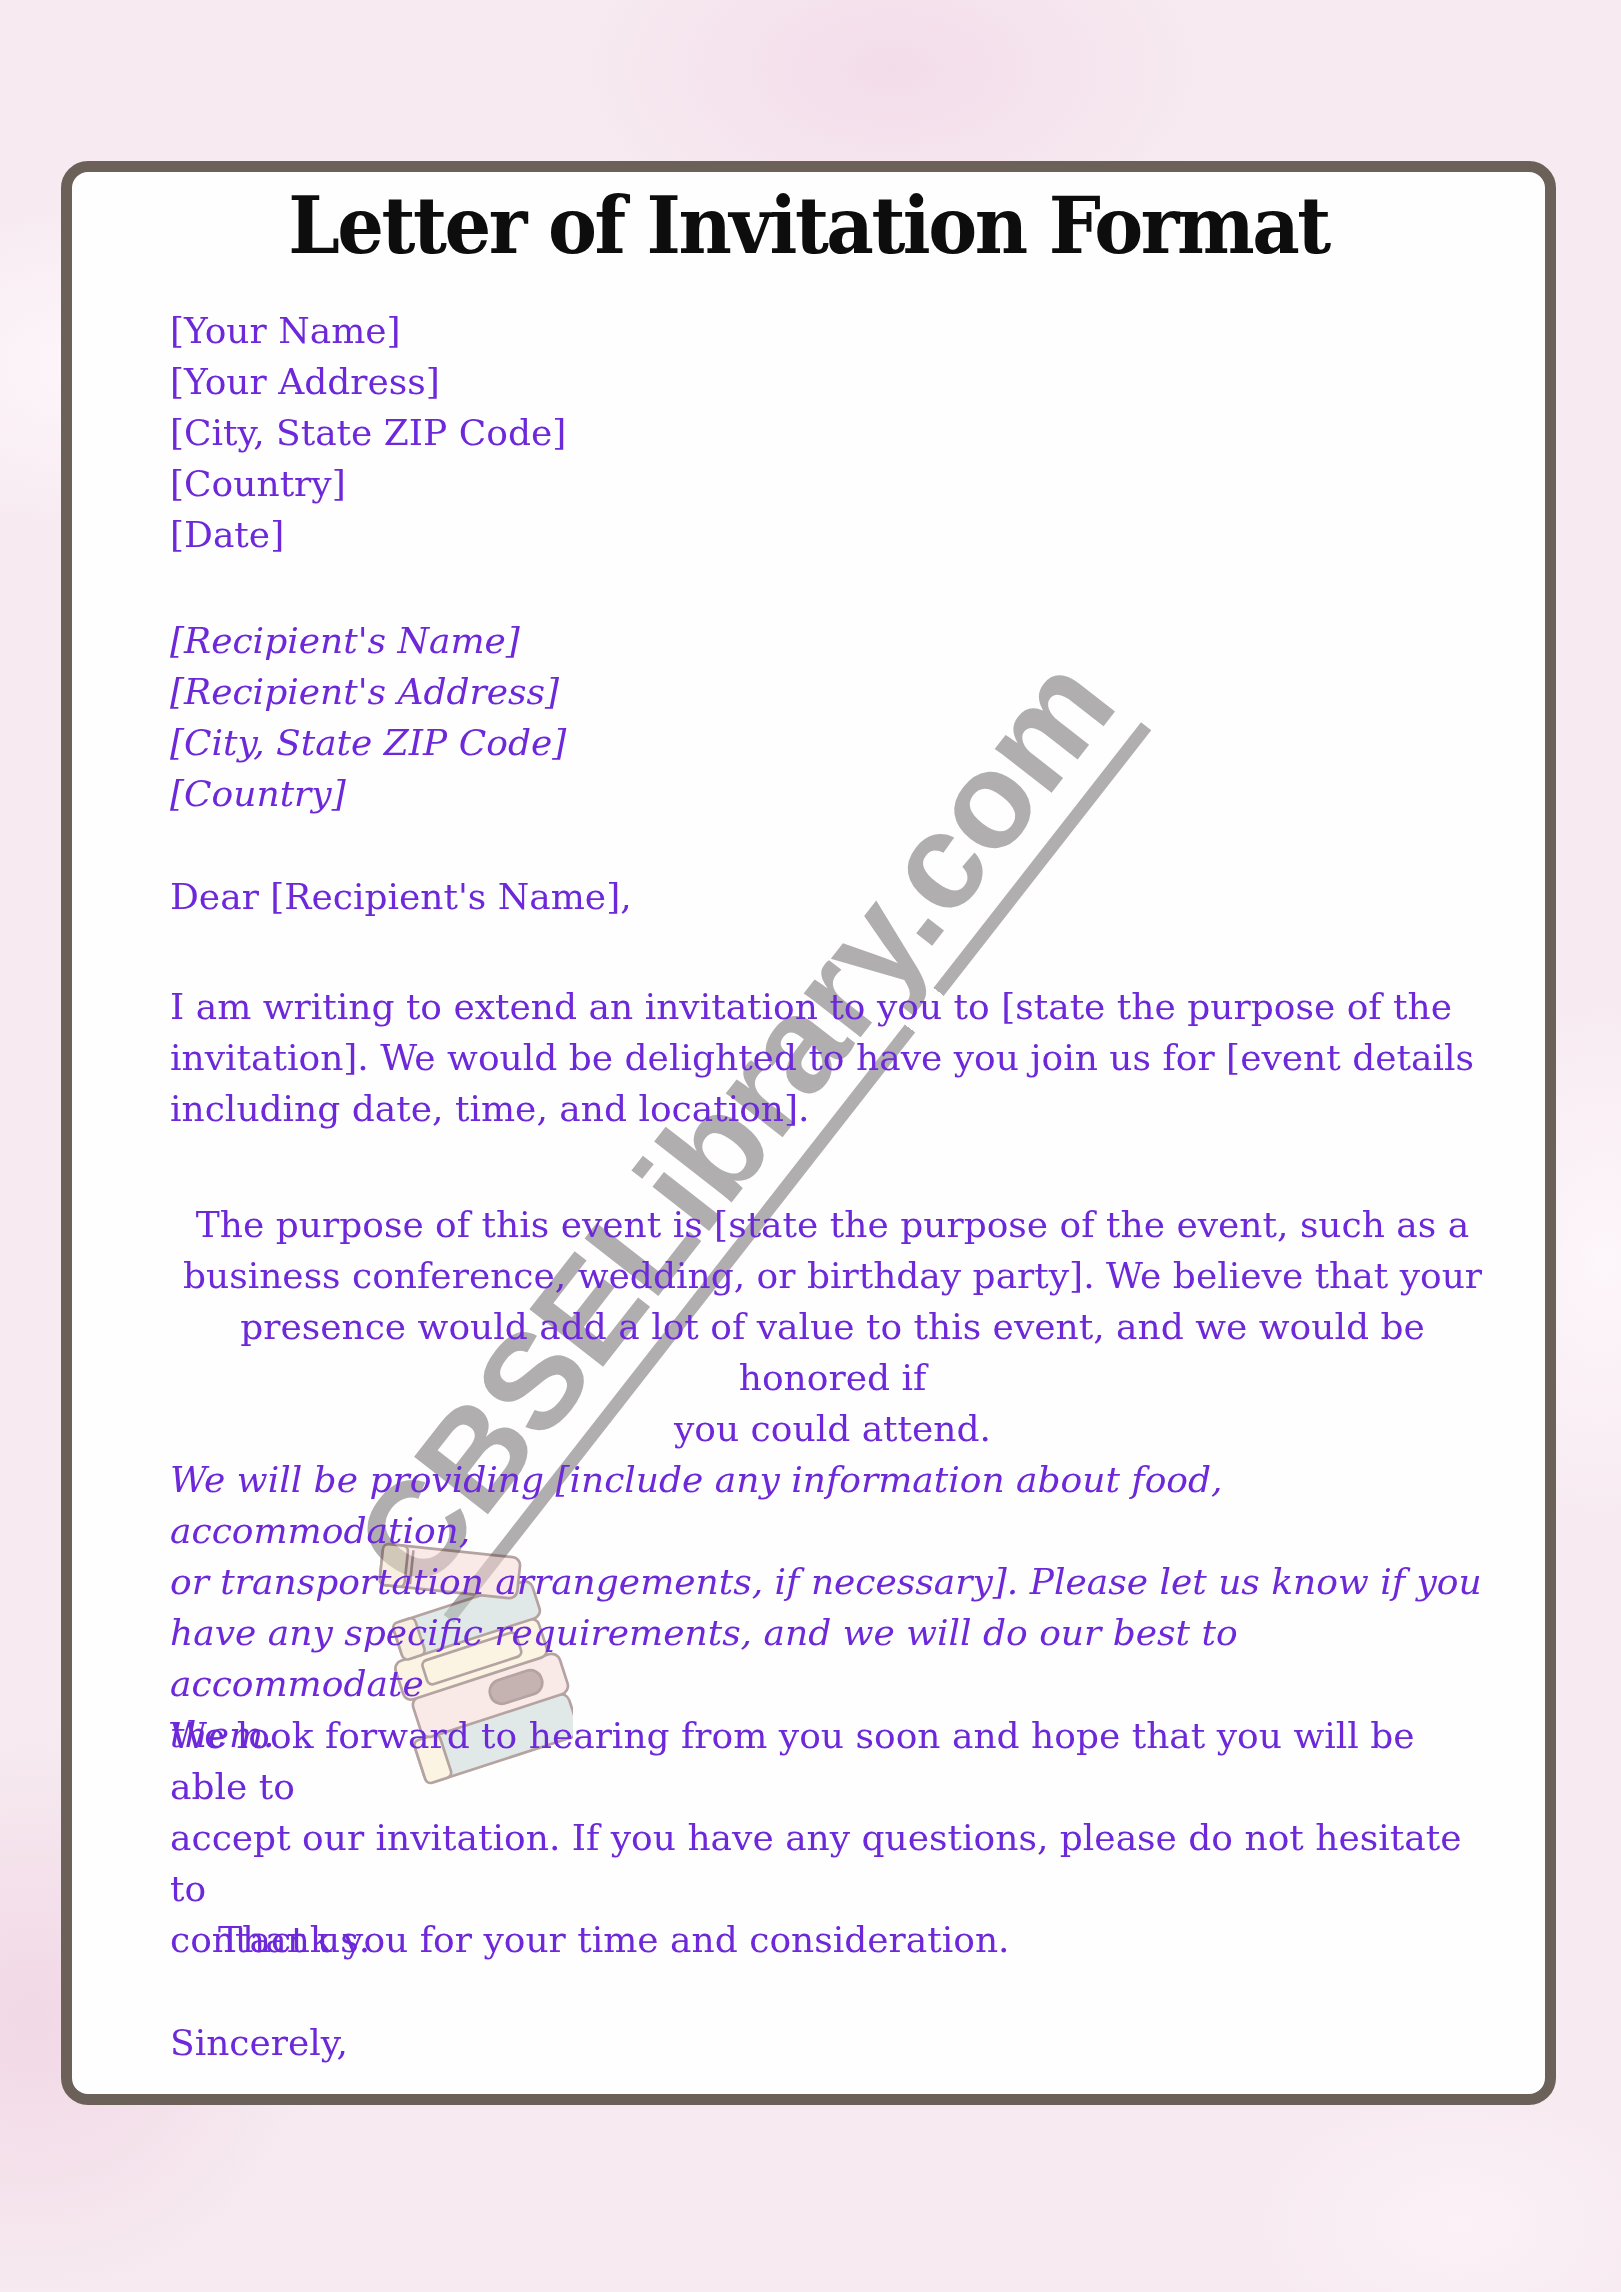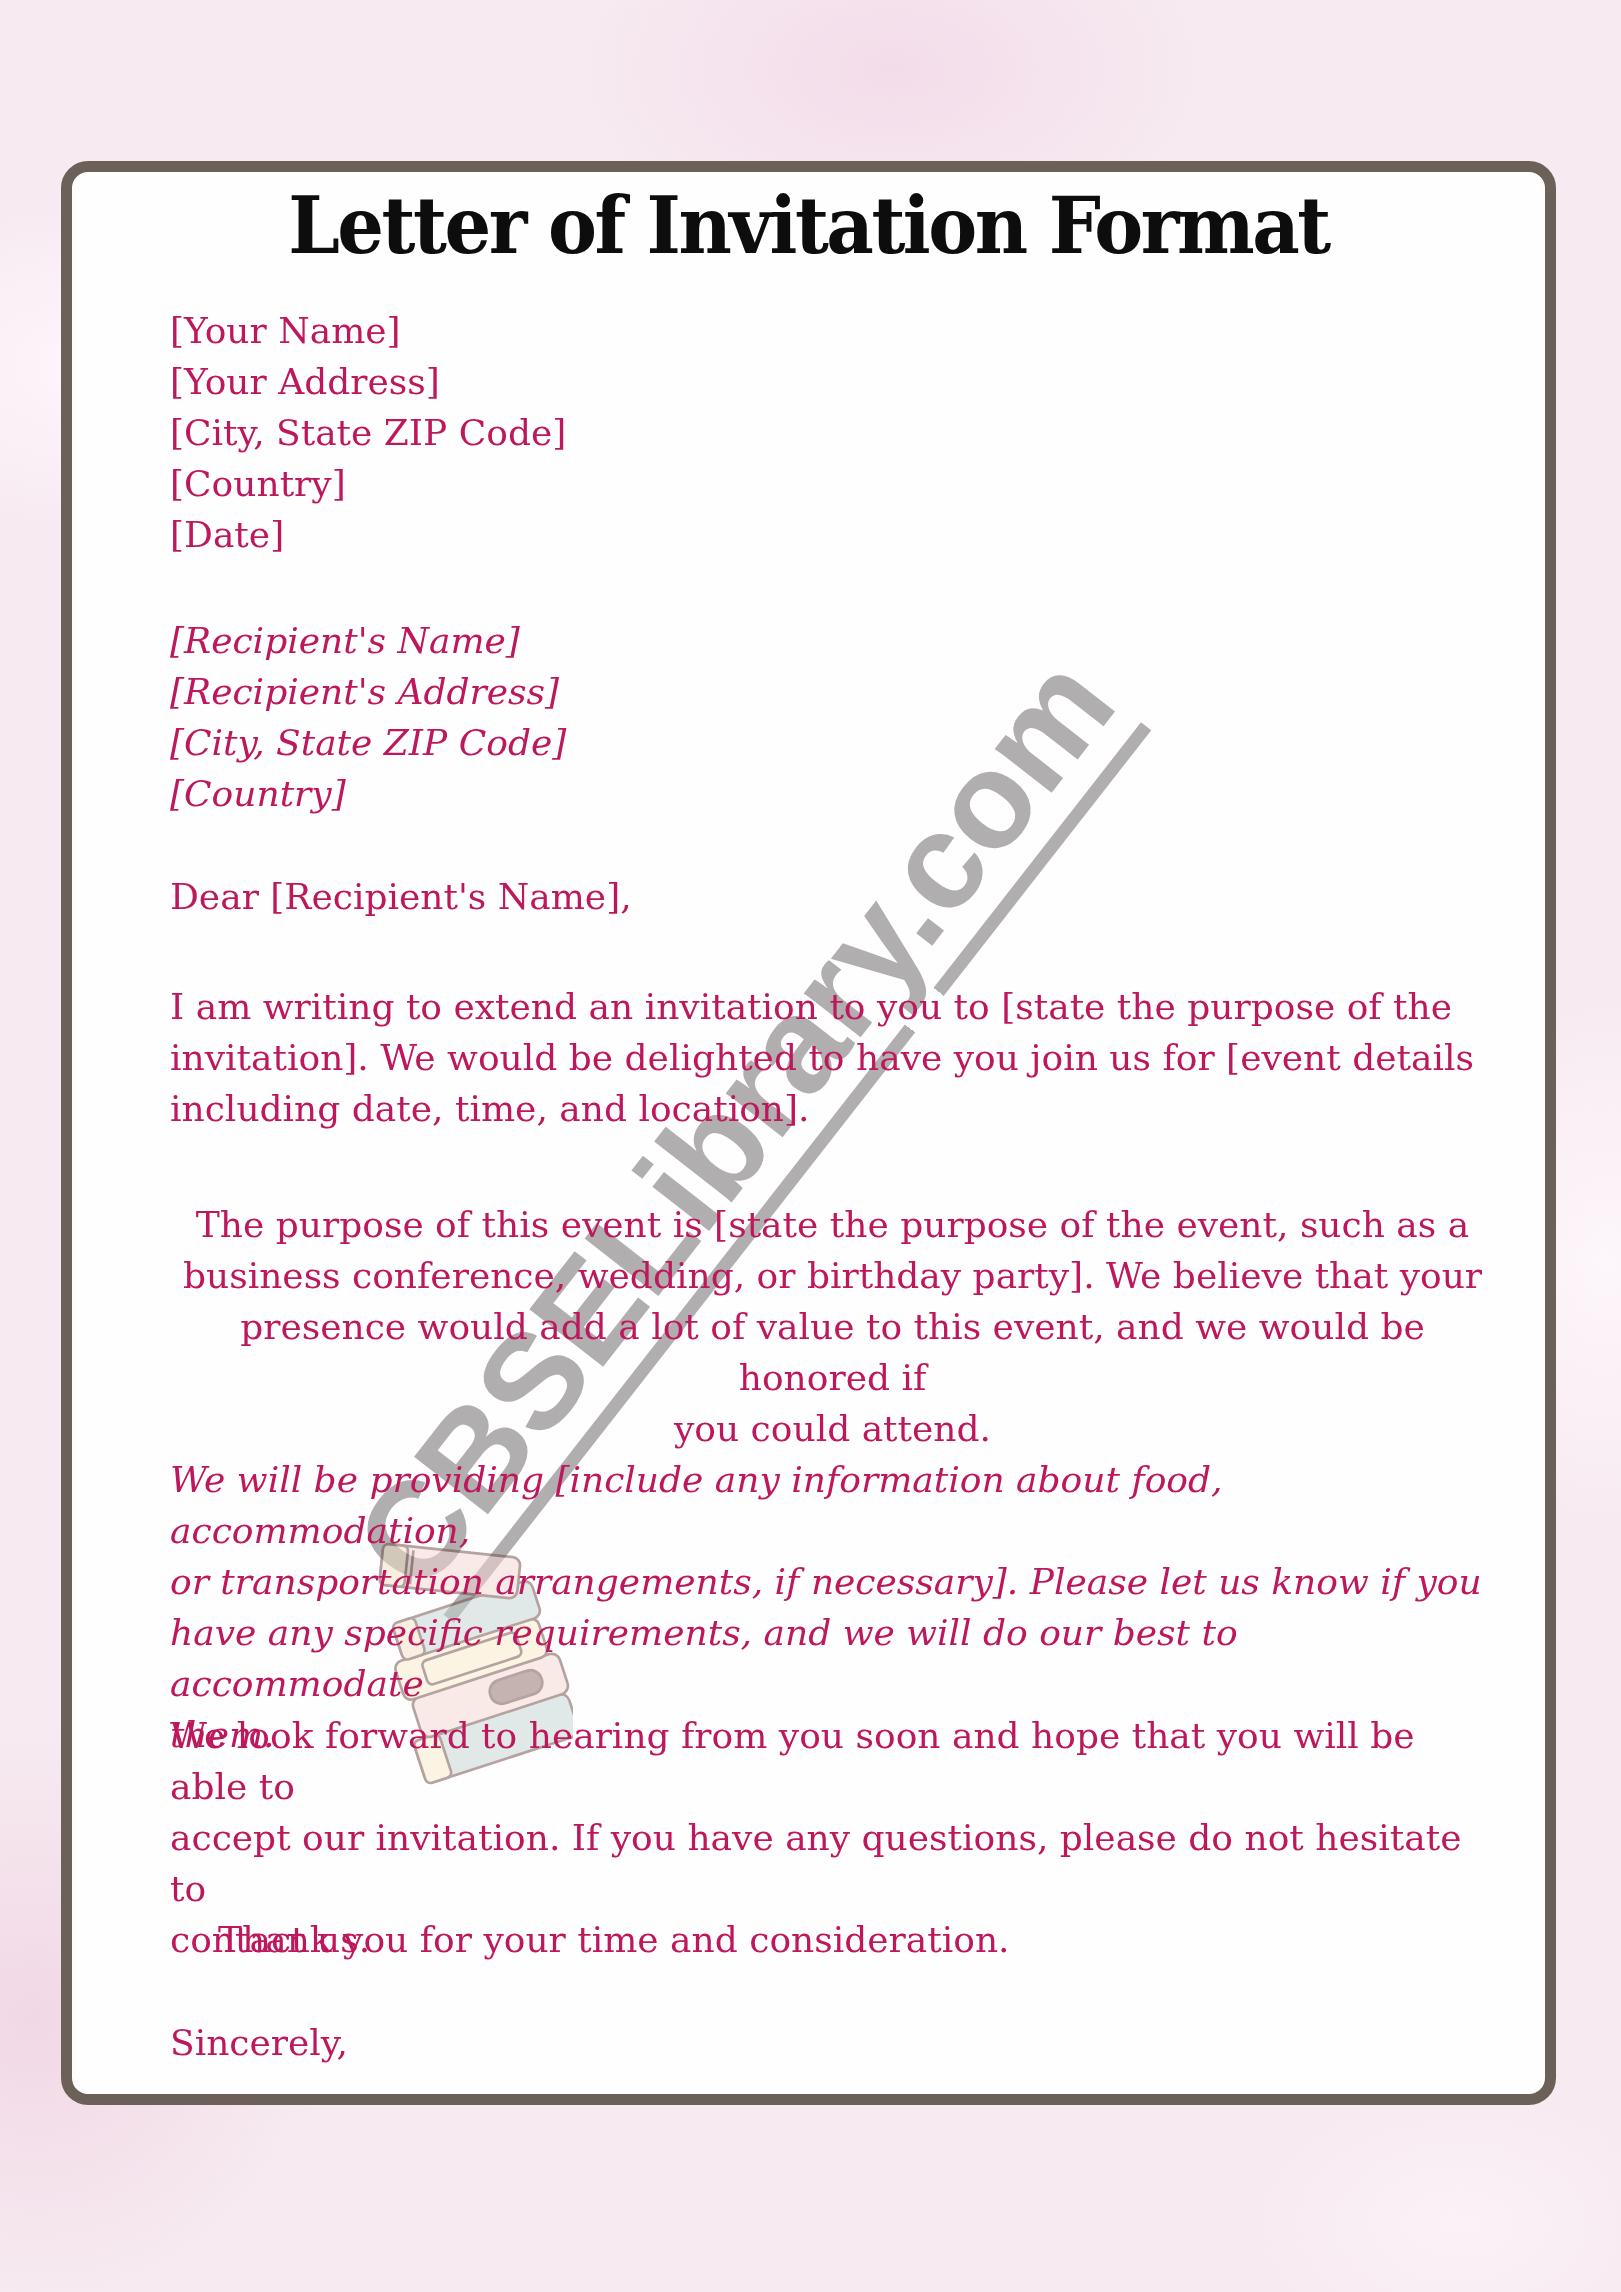--- a/index.html
+++ b/index.html
@@ -14,21 +14,21 @@
       radial-gradient(ellipse 412px 412px at 2% 88%, #f1d8e5 0%, rgba(241,216,229,0) 72%),
       radial-gradient(ellipse 304px 197px at 90% 97%, #fbf1f6 0%, rgba(251,241,246,0) 70%);
   }
   .card{position:absolute;left:61px;top:161px;width:1495px;height:1944px;
         box-sizing:border-box;border:11.6px solid #6b6158;border-radius:27px;
         background:#fffeff;overflow:hidden;}
   .title{position:absolute;left:0;right:0;top:7.2px;margin:0;text-align:center;
          font-family:"DejaVu Serif","Liberation Serif",serif;font-weight:bold;
          font-size:79px;letter-spacing:-2.7px;color:#0d0d0d;
          transform:scaleX(0.93);transform-origin:50% 0;white-space:nowrap;}
-  .blk{position:absolute;left:98px;width:1325px;color:#be185d;
+  .blk{position:absolute;left:98px;width:1325px;color:#6d28d9;
        font-size:36px;line-height:51px;white-space:pre-line;z-index:3;}
   .sender{top:133px;}
   .recipient{top:443px;font-style:italic;}
   .salutation{top:699px;}
   .para1{top:809px;}
   .para2{top:1027px;text-align:center;}
   .para3{top:1282px;font-style:italic;}
   .para4{top:1538px;}
   .thanks{top:1742px;margin-left:48px;}
   .closing{top:1845px;}

